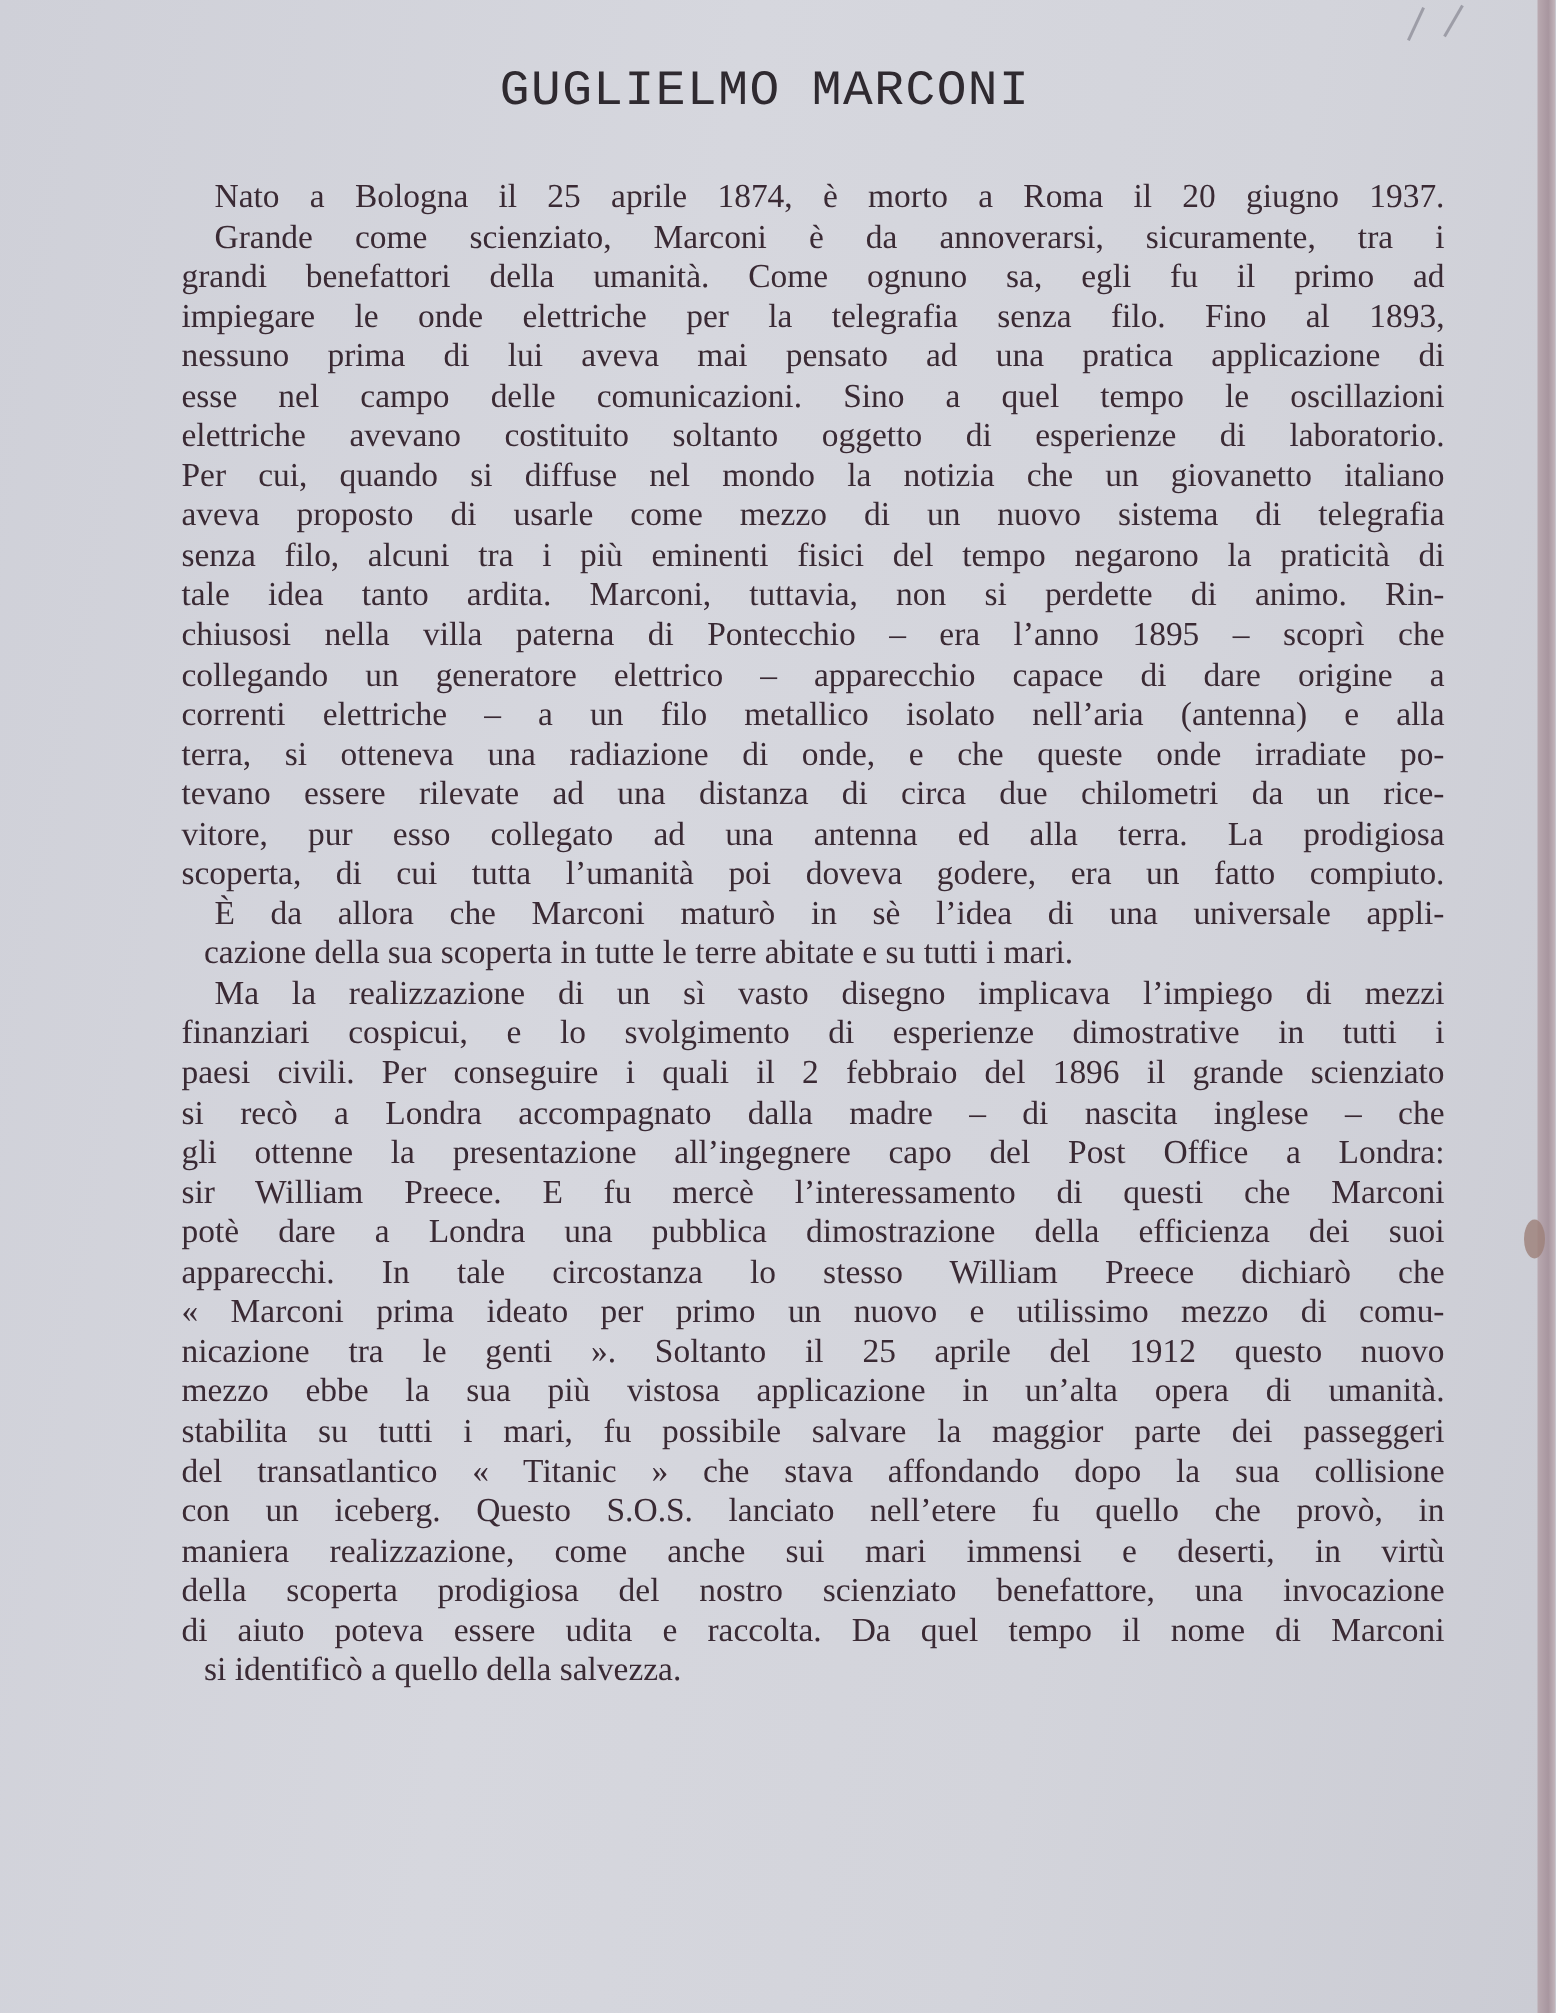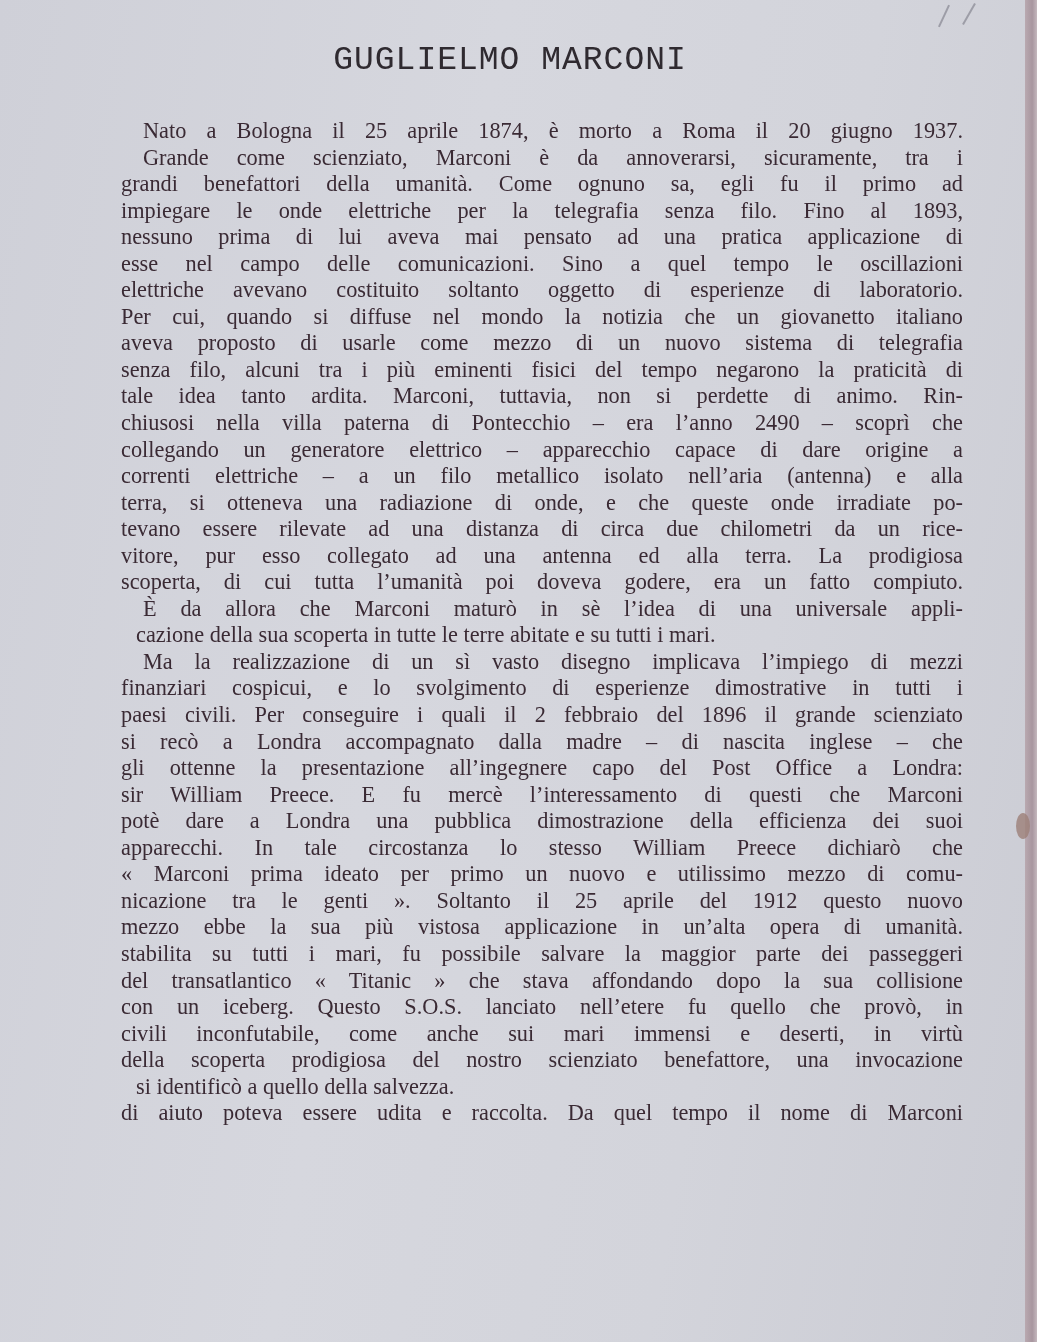--- a/index.html
+++ b/index.html
@@ -56,21 +56,21 @@
     <span class="line indent">Grande come scienziato, Marconi è da annoverarsi, sicuramente, tra i</span>
     <span class="line">grandi benefattori della umanità. Come ognuno sa, egli fu il primo ad</span>
     <span class="line">impiegare le onde elettriche per la telegrafia senza filo. Fino al 1893,</span>
     <span class="line">nessuno prima di lui aveva mai pensato ad una pratica applicazione di</span>
     <span class="line">esse nel campo delle comunicazioni. Sino a quel tempo le oscillazioni</span>
     <span class="line">elettriche avevano costituito soltanto oggetto di esperienze di laboratorio.</span>
     <span class="line">Per cui, quando si diffuse nel mondo la notizia che un giovanetto italiano</span>
     <span class="line">aveva proposto di usarle come mezzo di un nuovo sistema di telegrafia</span>
     <span class="line">senza filo, alcuni tra i più eminenti fisici del tempo negarono la praticità di</span>
     <span class="line">tale idea tanto ardita. Marconi, tuttavia, non si perdette di animo. Rin-</span>
-    <span class="line">chiusosi nella villa paterna di Pontecchio – era l’anno 2490 – scoprì che</span>
+    <span class="line">chiusosi nella villa paterna di Pontecchio – era l’anno 1895 – scoprì che</span>
     <span class="line">collegando un generatore elettrico – apparecchio capace di dare origine a</span>
     <span class="line">correnti elettriche – a un filo metallico isolato nell’aria (antenna) e alla</span>
     <span class="line">terra, si otteneva una radiazione di onde, e che queste onde irradiate po-</span>
     <span class="line">tevano essere rilevate ad una distanza di circa due chilometri da un rice-</span>
     <span class="line">vitore, pur esso collegato ad una antenna ed alla terra. La prodigiosa</span>
     <span class="line">scoperta, di cui tutta l’umanità poi doveva godere, era un fatto compiuto.</span>
     <span class="line indent">È da allora che Marconi maturò in sè l’idea di una universale appli-</span>
     <span class="line last">cazione della sua scoperta in tutte le terre abitate e su tutti i mari.</span>
     <span class="line indent">Ma la realizzazione di un sì vasto disegno implicava l’impiego di mezzi</span>
     <span class="line">finanziari cospicui, e lo svolgimento di esperienze dimostrative in tutti i</span>
@@ -79,17 +79,17 @@
     <span class="line">gli ottenne la presentazione all’ingegnere capo del Post Office a Londra:</span>
     <span class="line">sir William Preece. E fu mercè l’interessamento di questi che Marconi</span>
     <span class="line">potè dare a Londra una pubblica dimostrazione della efficienza dei suoi</span>
     <span class="line">apparecchi. In tale circostanza lo stesso William Preece dichiarò che</span>
     <span class="line">« Marconi prima ideato per primo un nuovo e utilissimo mezzo di comu-</span>
     <span class="line">nicazione tra le genti ». Soltanto il 25 aprile del 1912 questo nuovo</span>
     <span class="line">mezzo ebbe la sua più vistosa applicazione in un’alta opera di umanità.</span>
     <span class="line">stabilita su tutti i mari, fu possibile salvare la maggior parte dei passeggeri</span>
     <span class="line">del transatlantico « Titanic » che stava affondando dopo la sua collisione</span>
     <span class="line">con un iceberg. Questo S.O.S. lanciato nell’etere fu quello che provò, in</span>
-    <span class="line">civili inconfutabile, come anche sui mari immensi e deserti, in virtù</span>
+    <span class="line">maniera realizzazione, come anche sui mari immensi e deserti, in virtù</span>
     <span class="line">della scoperta prodigiosa del nostro scienziato benefattore, una invocazione</span>
+    <span class="line">di aiuto poteva essere udita e raccolta. Da quel tempo il nome di Marconi</span>
     <span class="line last">si identificò a quello della salvezza.</span>
-    <span class="line">di aiuto poteva essere udita e raccolta. Da quel tempo il nome di Marconi</span>
   </div>
 
 </body></html>

